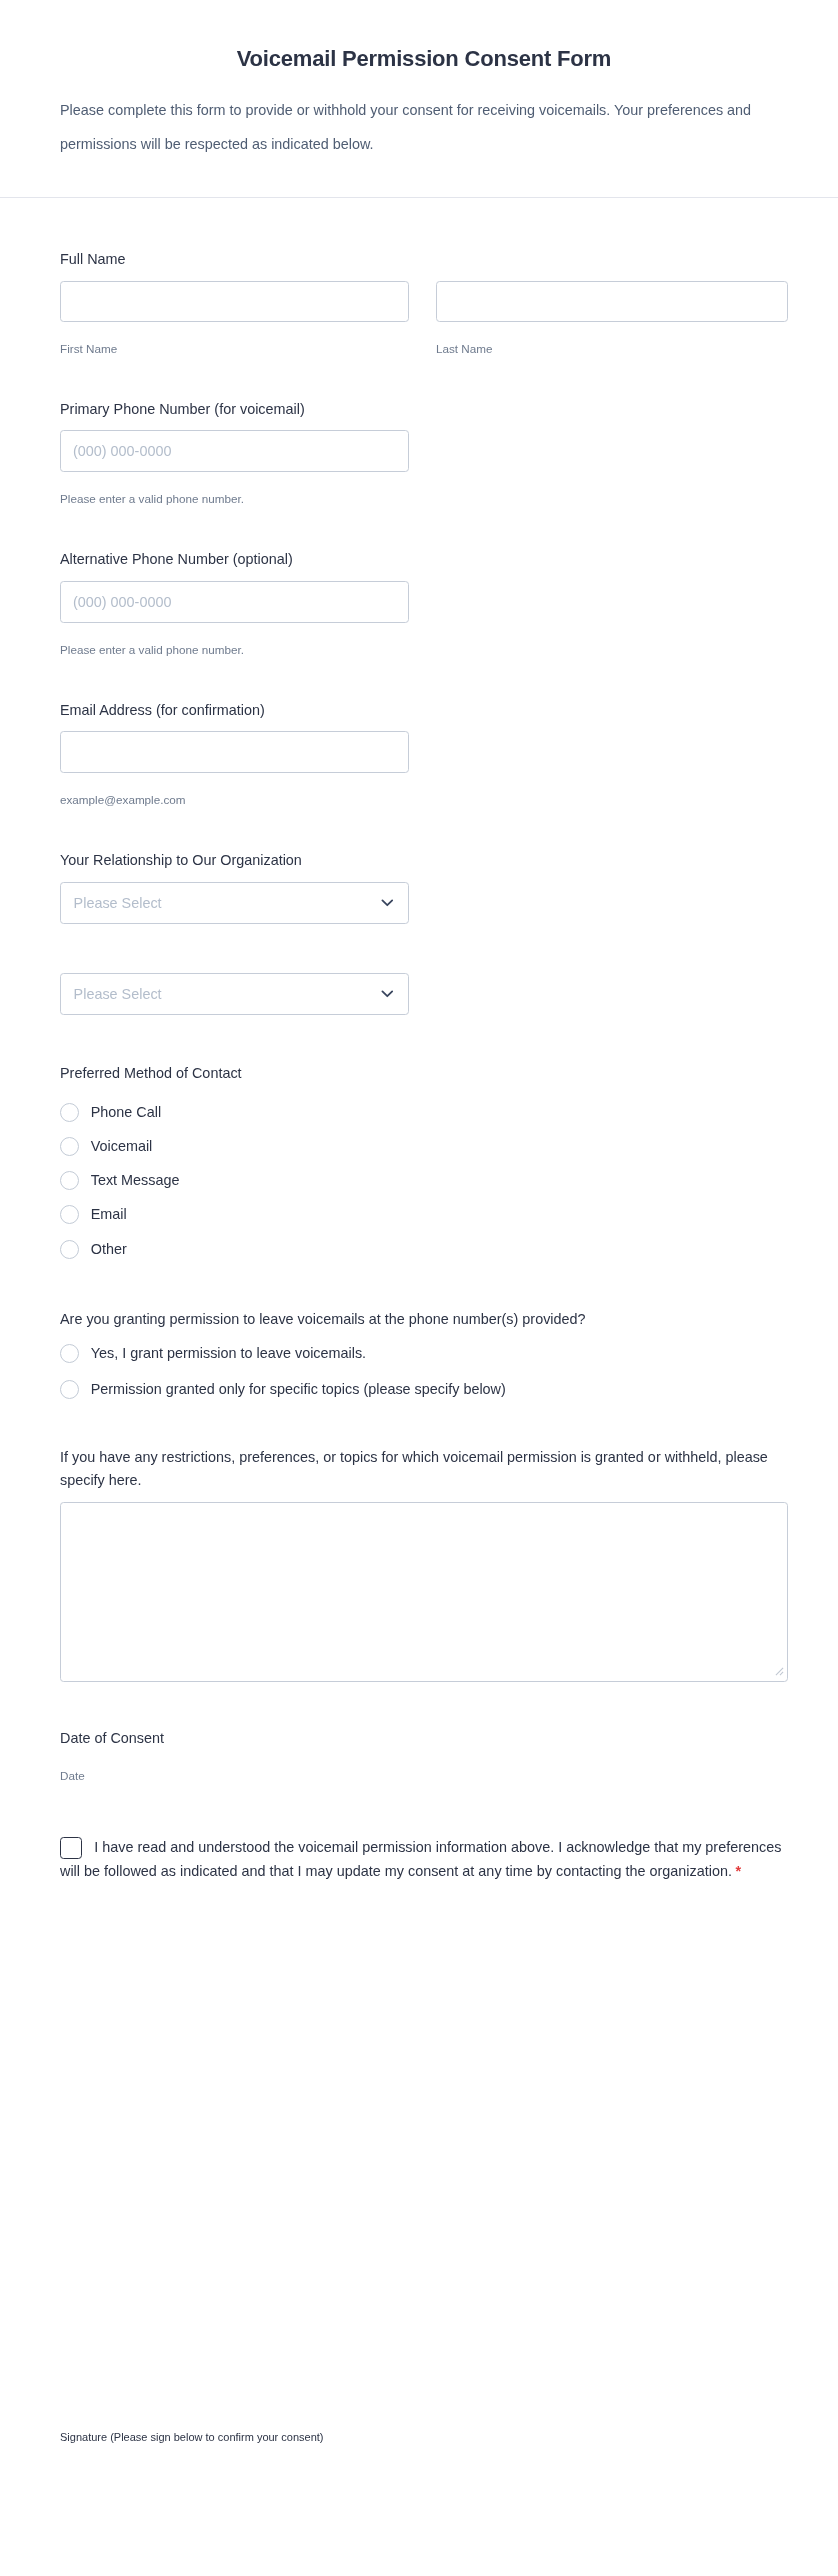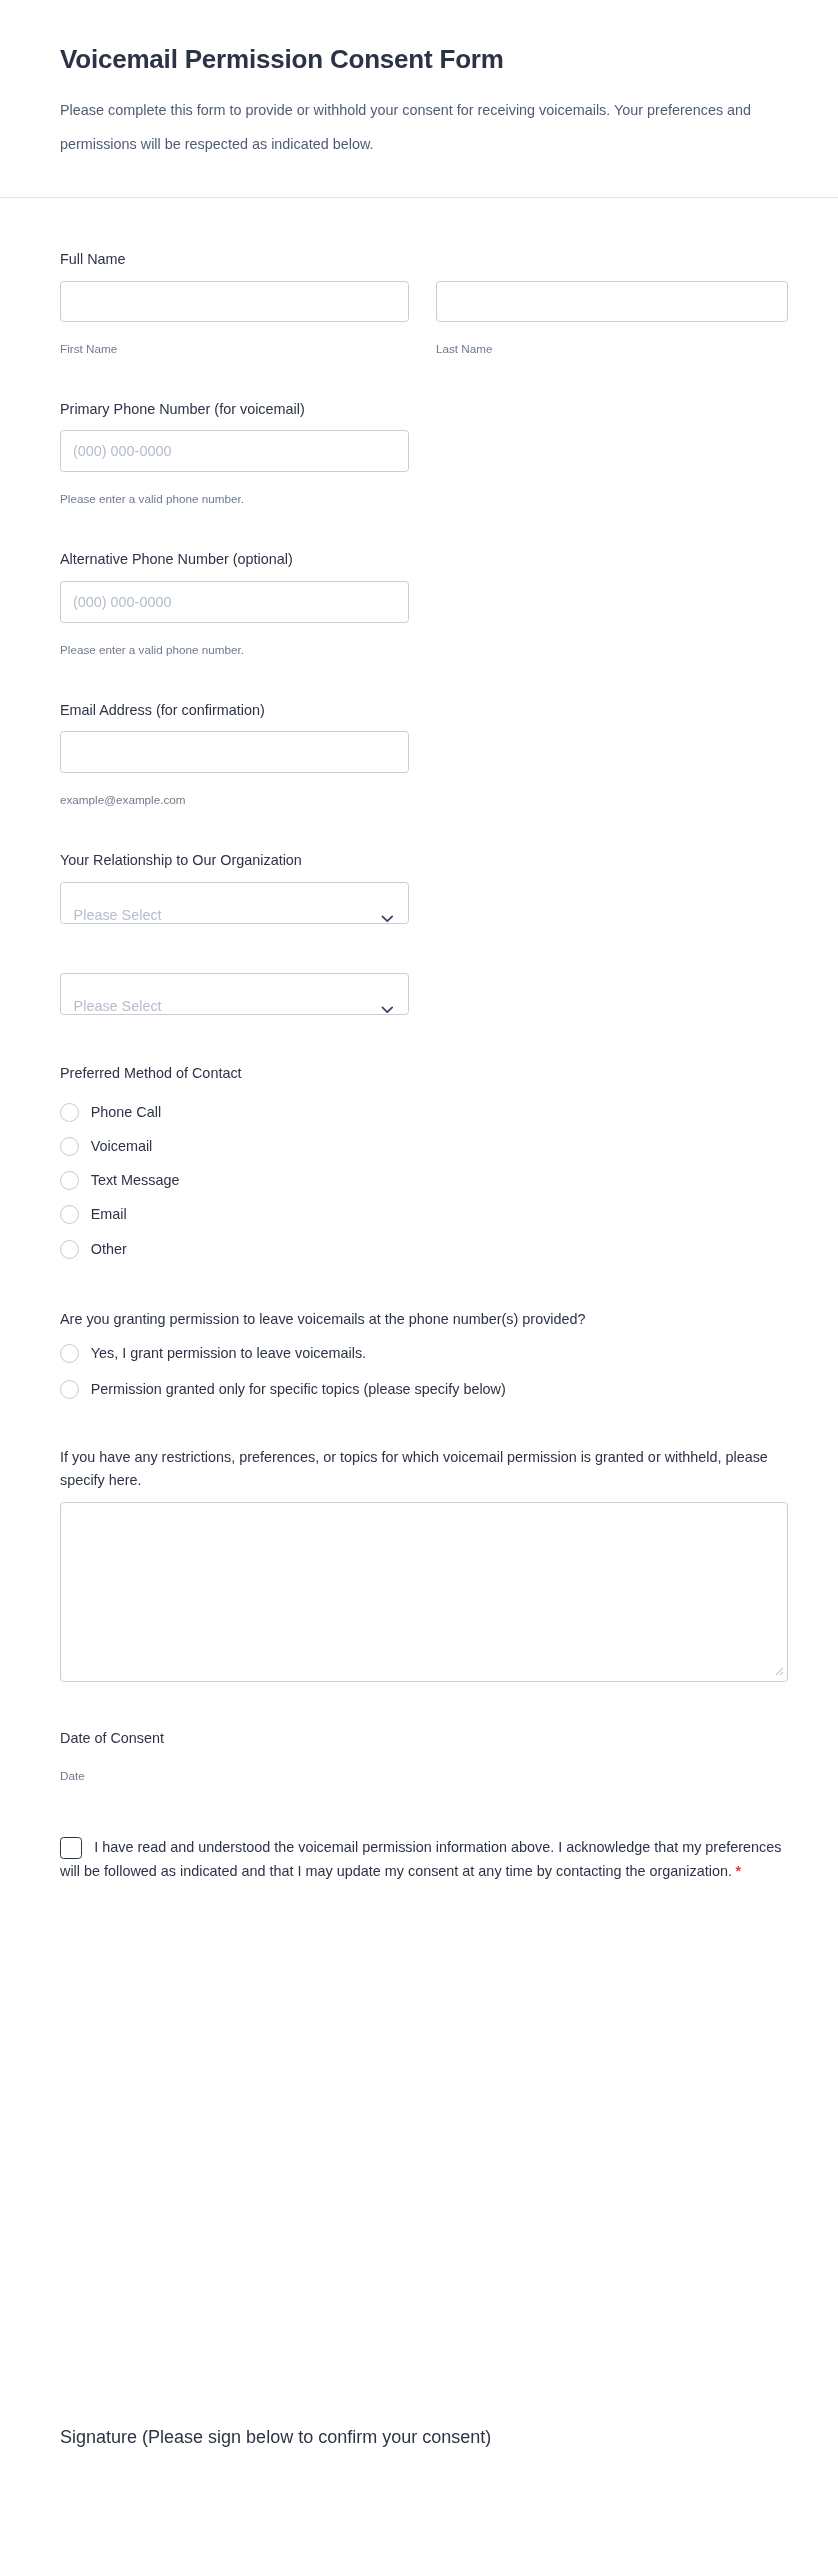--- a/index.html
+++ b/index.html
@@ -9,25 +9,26 @@
     height: 2576px;
     overflow: hidden;
     font-family: "Liberation Sans", sans-serif;
     color: #2c3345;
     padding-top: 43px;
   }
   .content { padding-left: 60px; padding-right: 51px; }
 
   
   .page-title {
-    font-size: 26px;
+    font-size: 22px;
     line-height: 32px;
     font-weight: 700;
     color: #2c3345;
     letter-spacing: -0.2px;
+    text-align: center;
   }
   .page-subtitle {
     margin-top: 18px;
     font-size: 14.4px;
     line-height: 34px;
     color: #4f5d73;
     max-width: 721px;
   }
   .divider {
     margin-top: 36px;
@@ -90,21 +91,21 @@
 
   
   .select-box {
     margin-top: 10px;
     width: 349px;
     height: 42px;
     border: 0.9px solid #c6cdd8;
     border-radius: 3.6px;
     background: #fff;
     display: flex;
-    align-items: flex-end;
+    align-items: center;
     justify-content: space-between;
     padding: 0 14.4px 0 12.6px;
     cursor: pointer;
   }
   .select-value { font-size: 14.4px; color: #b3bdcb; }
 
   
   .radio-row { display: flex; align-items: flex-start; height: 19px; margin-top: 15.3px; cursor: pointer; }
   .radio-row.first { margin-top: 18px; }
   .row-permission .radio-row { margin-top: 17px; }
@@ -173,21 +174,21 @@
     border: 1.8px solid #2c3345;
     border-radius: 3.6px;
     background: #fff;
     vertical-align: -6.3px;
     margin-right: 12.6px;
     cursor: pointer;
   }
   .asterisk { color: #e23c3c; font-weight: 700; margin-left: 3.6px; }
 
   .signature-label {
-    font-size: 18px;
+    font-size: 11px;
     line-height: 21.6px;
     font-weight: 500;
     color: #2c3345;
   }
 </style>
 </head>
 <body>
 
 <div class="content">
   <h1 class="page-title">Voicemail Permission Consent Form</h1>

